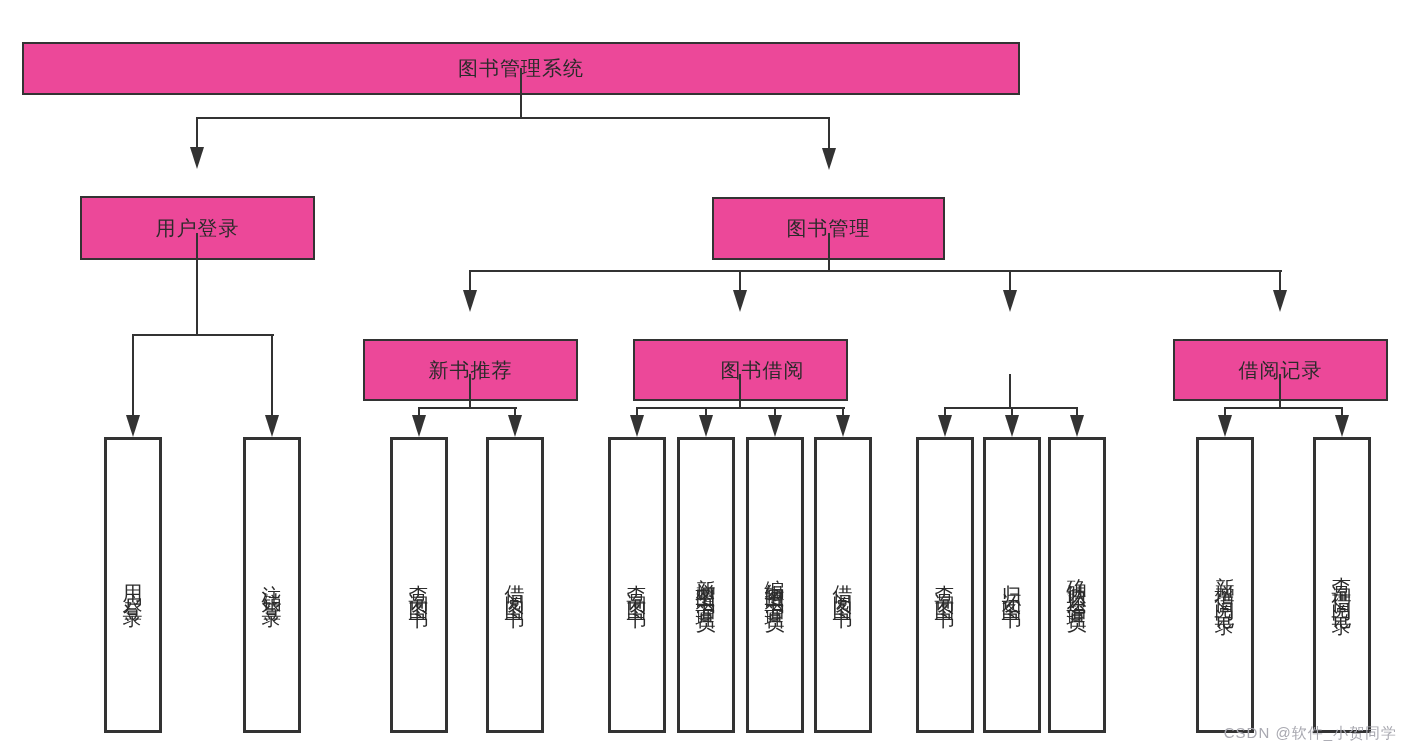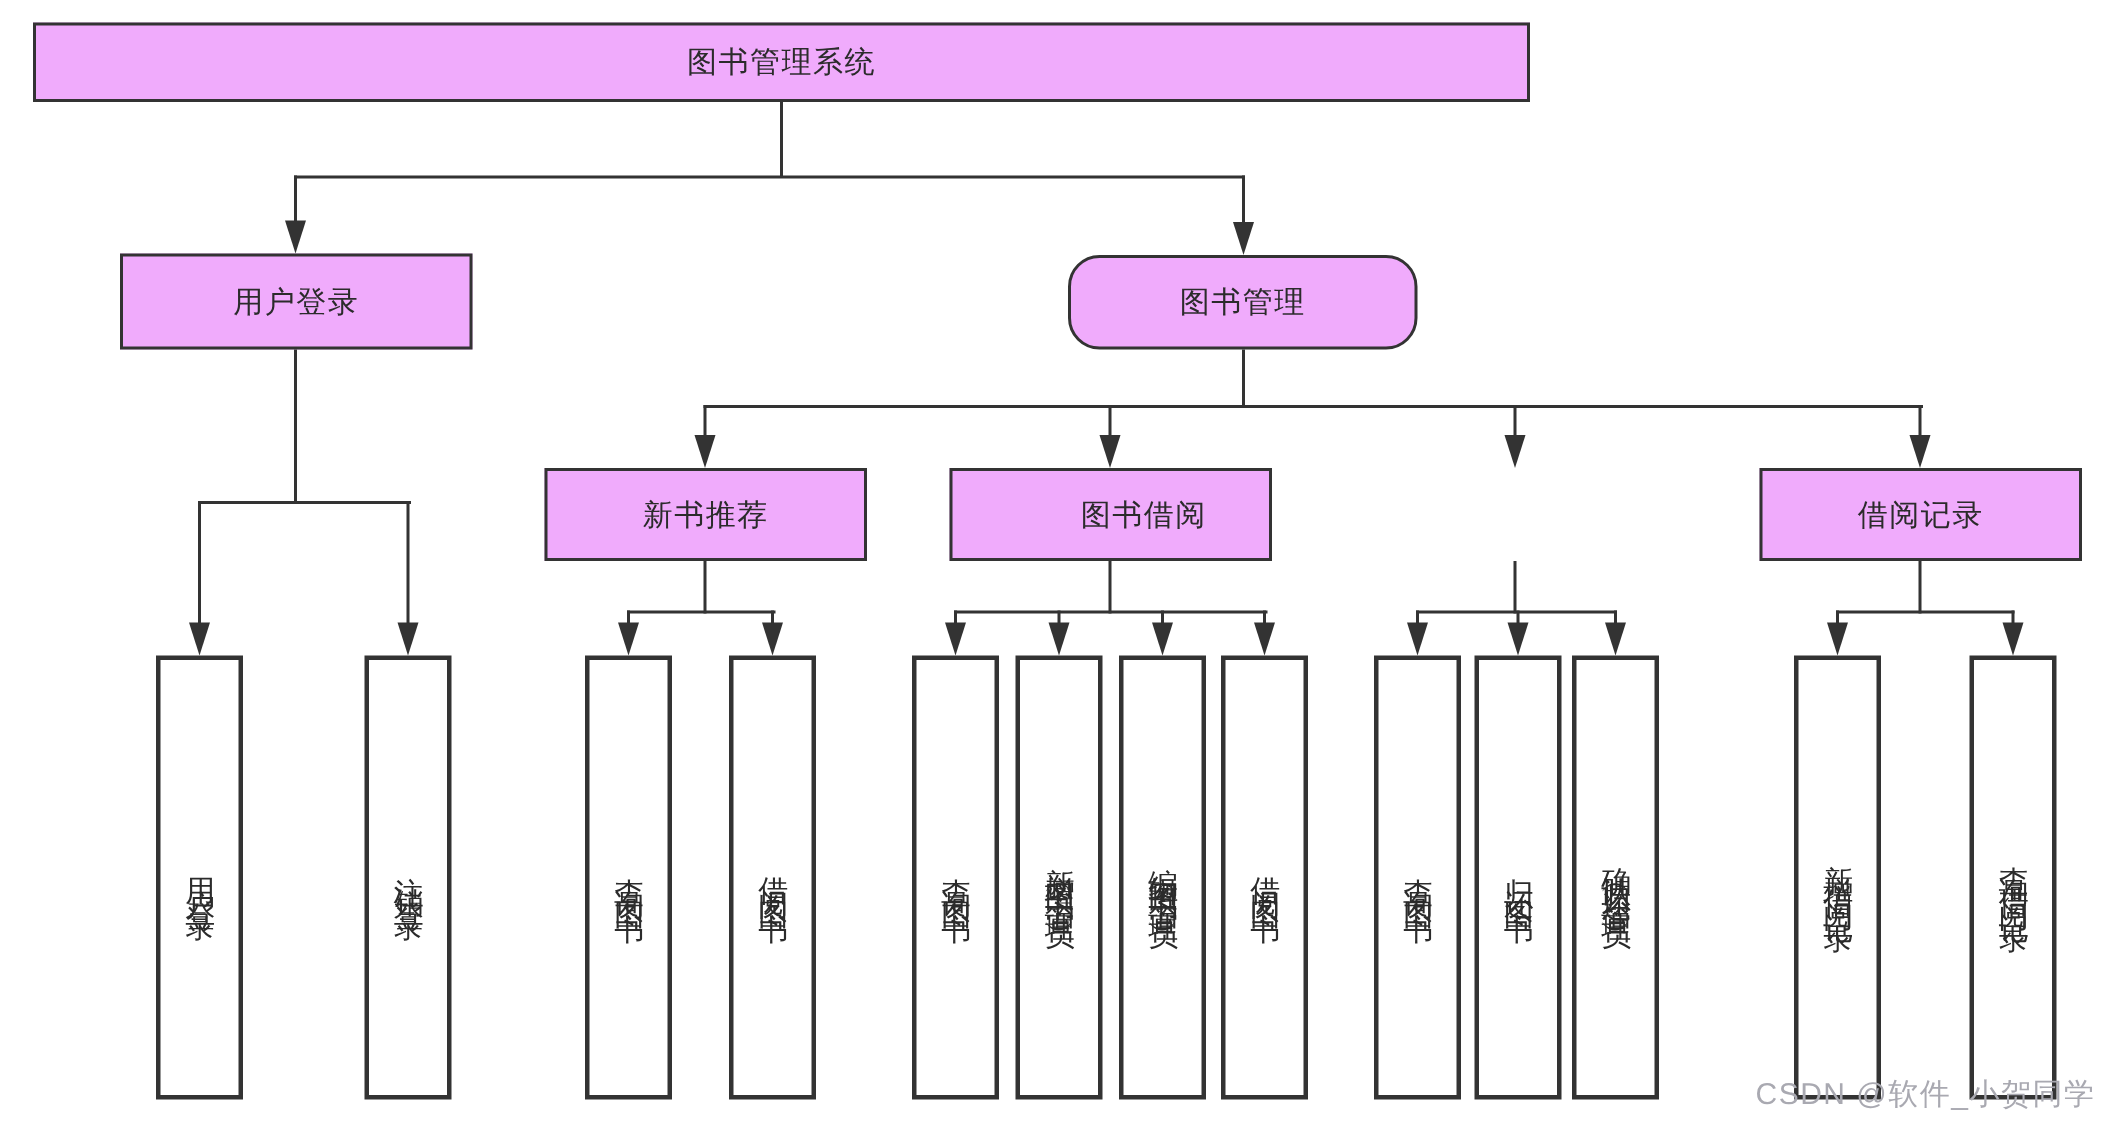--- a/index.html
+++ b/index.html
@@ -10,56 +10,57 @@
   }
   html,body{margin:0;padding:0;}
   body{background:#fff;font-family:"Liberation Sans",sans-serif;}
   .canvas{
     position:relative;width:1405px;height:747px;
     background:var(--background);overflow:hidden;
     color:var(--text);
   }
   .b{
     position:absolute;box-sizing:border-box;
-    border:2px solid var(--line);background:#f0abfc;
+    border:2px solid var(--line);background:#ec4899;
     display:flex;align-items:center;justify-content:center;
     font-size:20px;color:var(--text);letter-spacing:1px;
     white-space:nowrap;
+    margin-top:27px;
   }
   .bv{
     position:absolute;box-sizing:border-box;
     border:3px solid var(--line);background:#fff;
     display:flex;align-items:center;justify-content:center;
     writing-mode:vertical-rl;text-orientation:mixed;
     font-size:20px;color:var(--text);letter-spacing:8px;
     line-height:1;
   }
   .vl{position:absolute;width:2px;background:var(--line);}
   .hl{position:absolute;height:2px;background:var(--line);}
   .ah{
     position:absolute;width:0;height:0;
     border-left:7px solid transparent;
     border-right:7px solid transparent;
     border-top:22px solid var(--line);
   }
   .watermark{
     position:absolute;right:8px;bottom:4px;
-    font-size:20px;color:var(--watermark);letter-spacing:1px;
+    font-size:15px;color:var(--watermark);letter-spacing:1px;
     white-space:nowrap;
   }
 </style>
 </head>
 <body>
 
 <div class="canvas">
 
   <div class="b" style="left:22px;top:15px;width:998px;height:53px;">图书管理系统</div>
 
   <div class="b" style="left:80px;top:169px;width:235px;height:64px;">用户登录</div>
-  <div class="b" style="left:712px;top:170px;width:233px;height:63px;border-radius:21px;">图书管理</div>
+  <div class="b" style="left:712px;top:170px;width:233px;height:63px;">图书管理</div>
 
   <div class="b" style="left:363px;top:312px;width:215px;height:62px;font-family:Liberation Serif, serif;">新书推荐</div>
   <div class="b" style="left:633px;top:312px;width:215px;height:62px;padding-left:44px;">图书借阅</div>
   <div class="b" style="left:1173px;top:312px;width:215px;height:62px;">借阅记录</div>
 
   <div class="bv" style="left:104px;top:437px;width:58px;height:296px;">用户登录</div>
   <div class="bv" style="left:243px;top:437px;width:58px;height:296px;">注销登录</div>
 
   <div class="bv" style="left:390px;top:437px;width:58px;height:296px;">查询图书</div>
   <div class="bv" style="left:486px;top:437px;width:58px;height:296px;">借阅图书</div>

